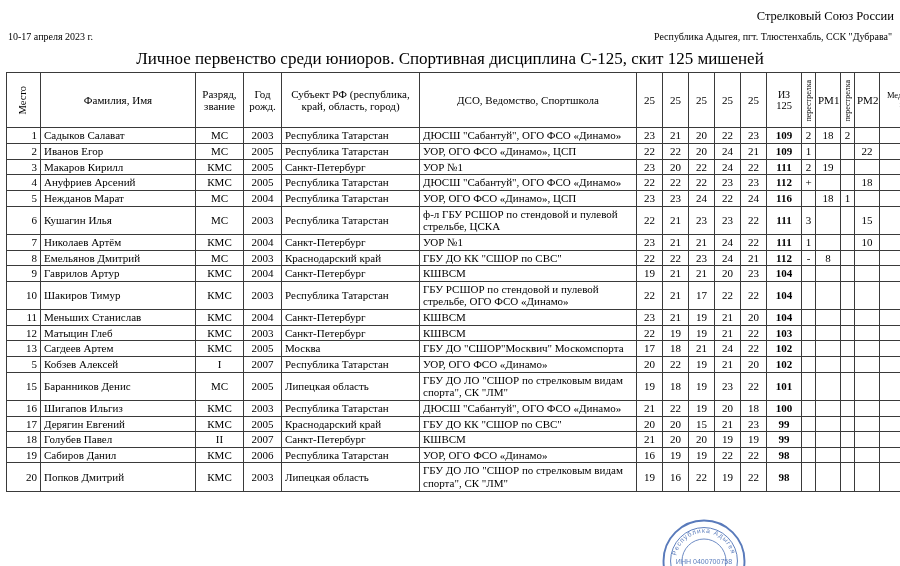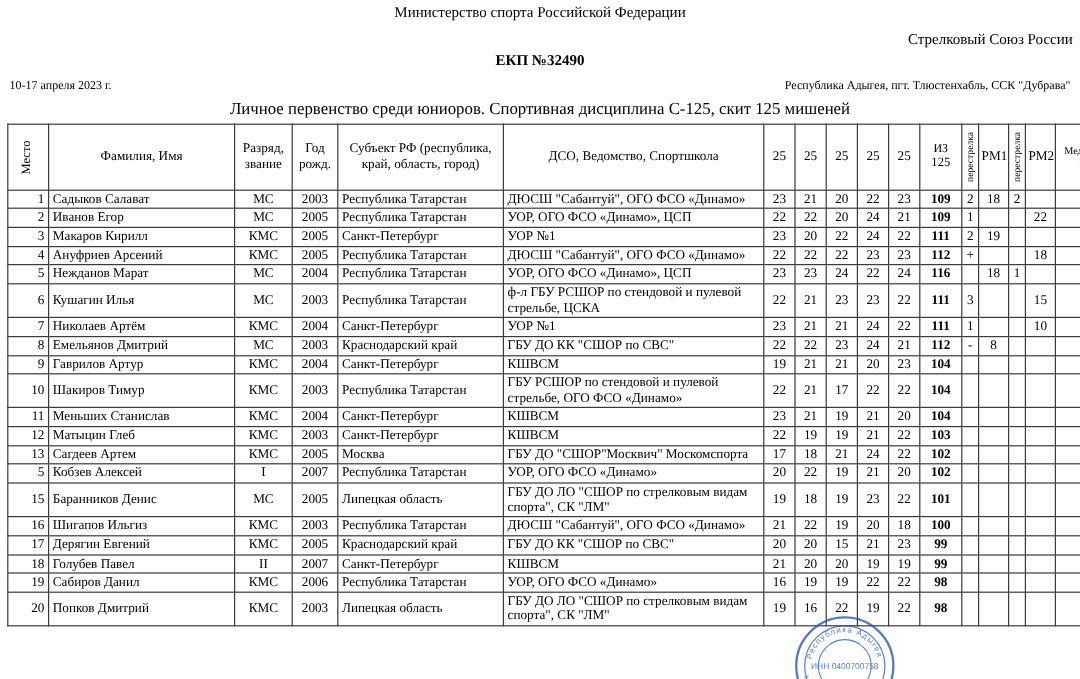--- a/index.html
+++ b/index.html
@@ -61,21 +61,21 @@
     display: flex;
     justify-content: space-between;
     align-items: baseline;
     margin-top: 8px;
     font-size: 10px;
     padding: 0 2px;
   }
 
   .subtitle {
     text-align: center;
-    font-size: 14px;
+    font-size: 17px;
     margin-top: 7px;
     margin-bottom: 3px;
   }
 
   
   table.results {
     border-collapse: collapse;
     width: 888px;
     margin: 0 auto;
     table-layout: fixed;
@@ -152,23 +152,21 @@
     pointer-events: none;
     opacity: .78;
   }
 </style>
 </head>
 <body>
 
 <div class="page">
 
   <div class="hdr">
-    <div class="hdr-line1">Министерство спорта Российской Федерации</div>
     <div class="hdr-line2">Стрелковый Союз России</div>
-    <div class="hdr-ekp">ЕКП №32490</div>
   </div>
 
   <div class="meta-row">
     <div>10-17 апреля 2023 г.</div>
     <div>Республика Адыгея, пгт. Тлюстенхабль, ССК "Дубрава"</div>
   </div>
 
   <div class="subtitle">Личное первенство среди юниоров. Спортивная дисциплина С-125, скит 125 мишеней</div>
 
   <table class="results">

